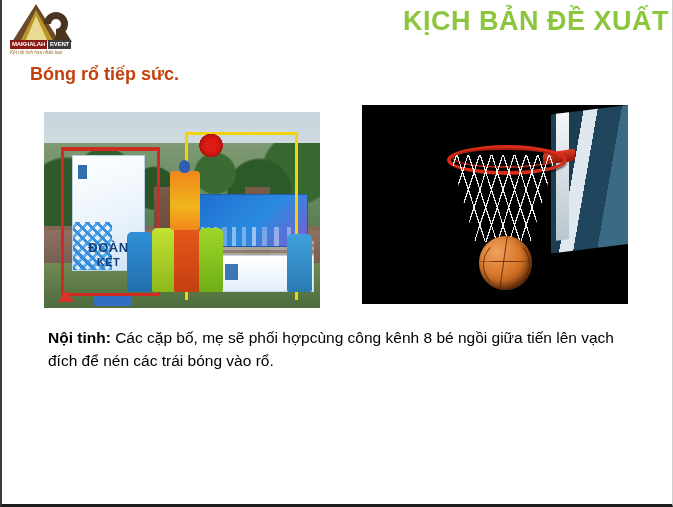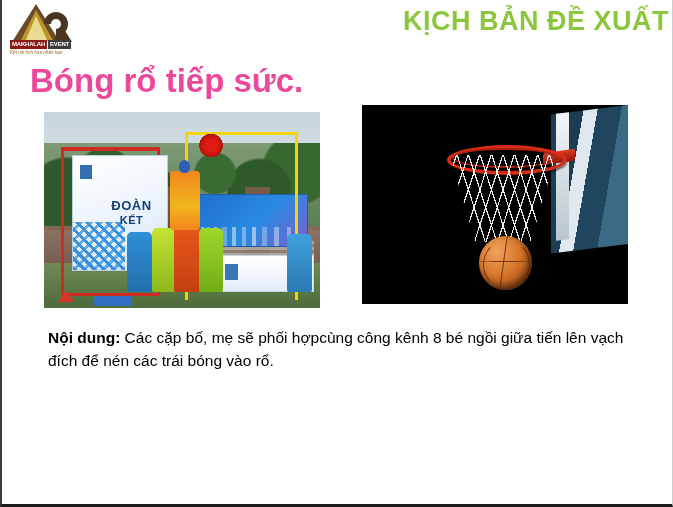--- a/index.html
+++ b/index.html
@@ -97,23 +97,23 @@
     letter-spacing: 0.5px;
     line-height: 30px;
     white-space: nowrap;
     text-align: right;
   }
 
   
   .slide-heading {
     position: absolute;
     left: 28px;
-    top: 66px;
-    color: #ec4899;
-    font-size: 33px;
+    top: 59px;
+    color: #c2410c;
+    font-size: 18px;
     font-weight: bold;
     line-height: 30px;
     white-space: nowrap;
   }
 
   
   .photo {
     position: absolute;
     overflow: hidden;
     background: #000;
@@ -187,21 +187,21 @@
         rgba(255,255,255,.5) 50% 54%, transparent 54% 60%,
         rgba(255,255,255,.3) 60% 65%, transparent 65% 72%,
         rgba(255,255,255,.4) 72% 76%, transparent 76% 84%,
         rgba(255,255,255,.35) 84% 88%, transparent 88% 100%);
   }
   .banner-l {
     position: absolute; left: 10%; top: 22%; width: 26%; height: 58%;
     background: linear-gradient(160deg, #ffffff 0%, #eaf3fb 55%, #cfe3f6 100%);
     border: 1px solid #b9cfe4;
     display: flex; flex-direction: column;
-    align-items: center; justify-content: center; padding-left: 23px;
+    align-items: center; justify-content: flex-end;
   }
   .banner-l::before {
     content: "";
     position: absolute; left: 0; bottom: 0; width: 55%; height: 42%;
     background:
       repeating-linear-gradient(45deg, #1f7fd4 0 3px, transparent 3px 7px),
       repeating-linear-gradient(-45deg, #4aa3e8 0 3px, transparent 3px 7px);
     opacity: .85;
   }
   .banner-logo-l {
@@ -449,16 +449,16 @@
       <div class="rim"></div>
       <div class="rim-inner"></div>
       <div class="net"></div>
       <div class="ball">
         <div class="ball-curve"></div>
       </div>
     </div>
   </div>
 
   <div class="body-text">
-    <b>Nội dung:</b><span> Các cặp bố, mẹ sẽ phối hợpcùng công kênh 8 bé ngồi giữa tiến lên vạch đích để nén các trái bóng vào rổ.</span>
+    <b>Nội tinh:</b><span> Các cặp bố, mẹ sẽ phối hợpcùng công kênh 8 bé ngồi giữa tiến lên vạch đích để nén các trái bóng vào rổ.</span>
   </div>
 
 </div>
 
 </body></html>

